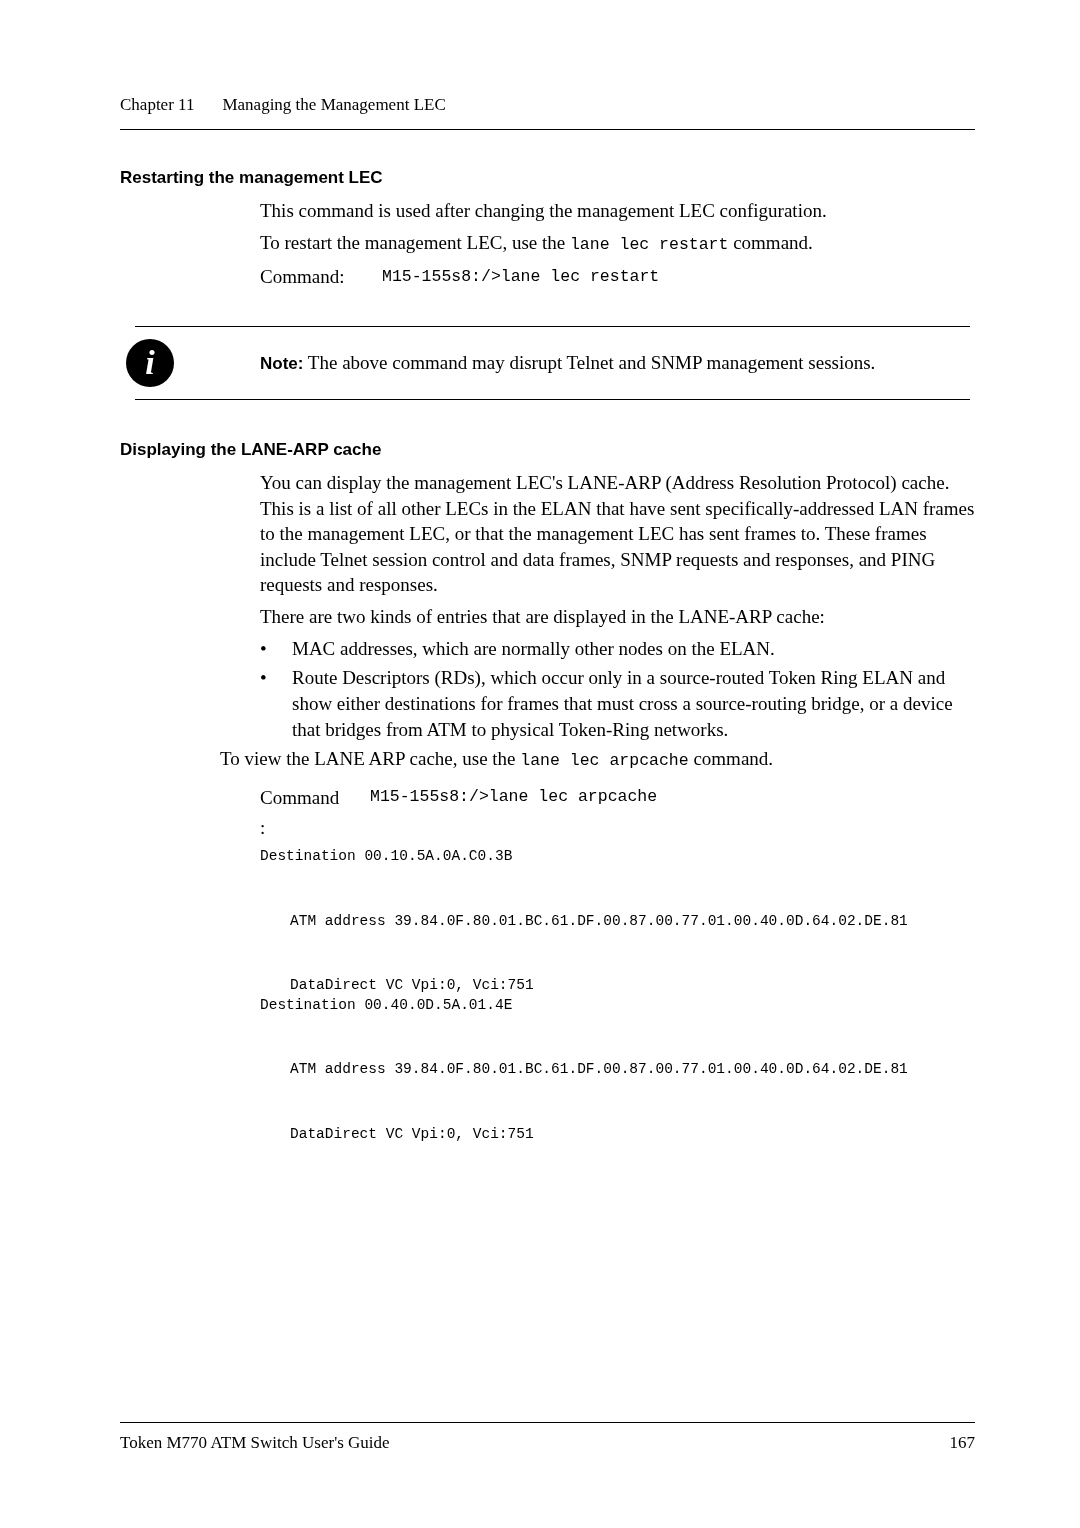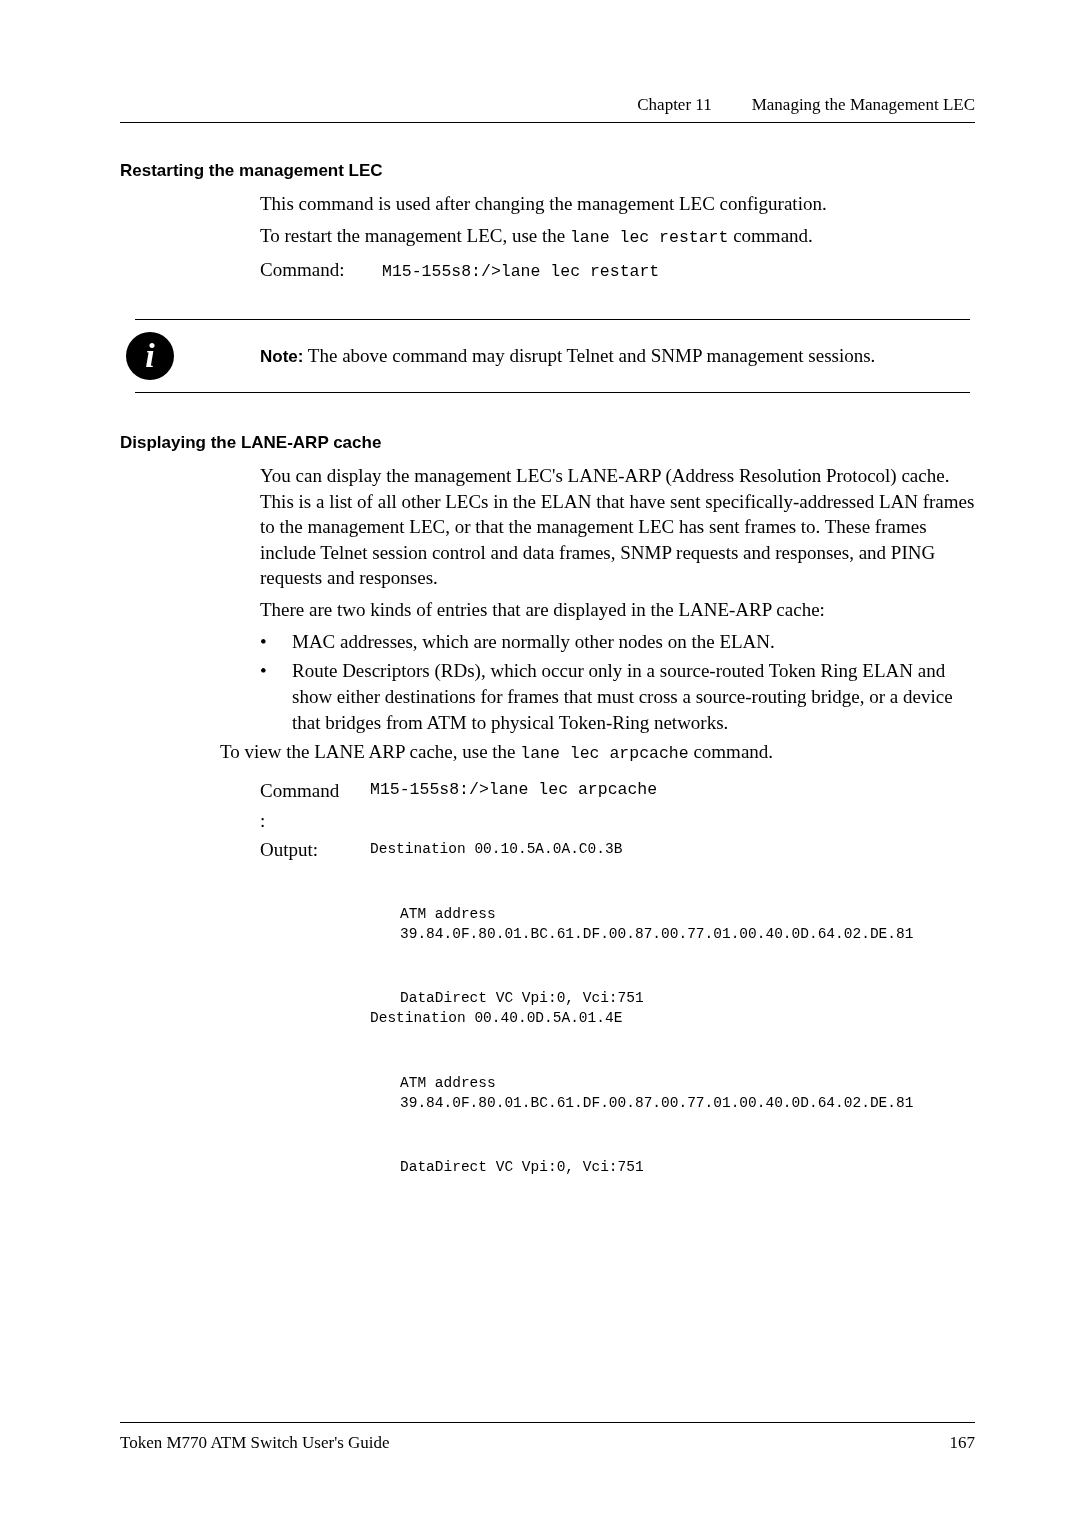--- a/index.html
+++ b/index.html
@@ -7,24 +7,24 @@
       width: 1080px;
       height: 1528px;
       background: #fff;
       font-family: Georgia, 'Times New Roman', serif;
       color: #000;
       position: relative;
       padding: 95px 105px 75px 120px;
     }
     .header-line {
       display: flex;
-      justify-content: flex-end;
-      font-size: 17px;
-      gap: 40px;
-      margin-bottom: 7px;
+      justify-content: flex-start;
+      font-size: 17px;
+      gap: 28px;
+      margin-bottom: 14px;
     }
     .hr-top {
       border: none;
       border-top: 1.5px solid #000;
       margin-bottom: 38px;
     }
     .section-head {
       font-family: Arial, Helvetica, sans-serif;
       font-weight: bold;
       font-size: 17px;
@@ -33,21 +33,21 @@
     .body-text {
       font-size: 19px;
       line-height: 1.35;
       margin-left: 140px;
       margin-bottom: 6px;
     }
     .cmd-row {
       margin-left: 140px;
       margin-top: 10px;
       display: flex;
-      align-items: flex-end;
+      align-items: center;
     }
     .cmd-label {
       font-size: 19px;
       width: 122px;
       flex-shrink: 0;
     }
     .mono {
       font-family: Liberation Mono, monospace;
       font-size: 16.5px;
     }
@@ -213,21 +213,20 @@
 
 <div class="output-block">
   <div class="output-label">
     <span>Command</span>
   </div>
   <div class="mono" style="font-size:16.5px;">M15-155s8:/&gt;lane lec arpcache</div>
 </div>
 <div class="body-text" style="margin-top:-24px;">:</div>
 
 <div class="output-block" style="margin-top:6px;">
-  <div class="output-label">Output:</div>
   <div class="output-content">
     <div>Destination  00.10.5A.0A.C0.3B</div>
     <div class="indent">ATM address  39.84.0F.80.01.BC.61.DF.00.87.00.77.01.00.40.0D.64.02.DE.81</div>
     <div class="indent">DataDirect VC Vpi:0, Vci:751</div>
     <div>Destination  00.40.0D.5A.01.4E</div>
     <div class="indent">ATM address  39.84.0F.80.01.BC.61.DF.00.87.00.77.01.00.40.0D.64.02.DE.81</div>
     <div class="indent">DataDirect VC Vpi:0, Vci:751</div>
   </div>
 </div>
 

